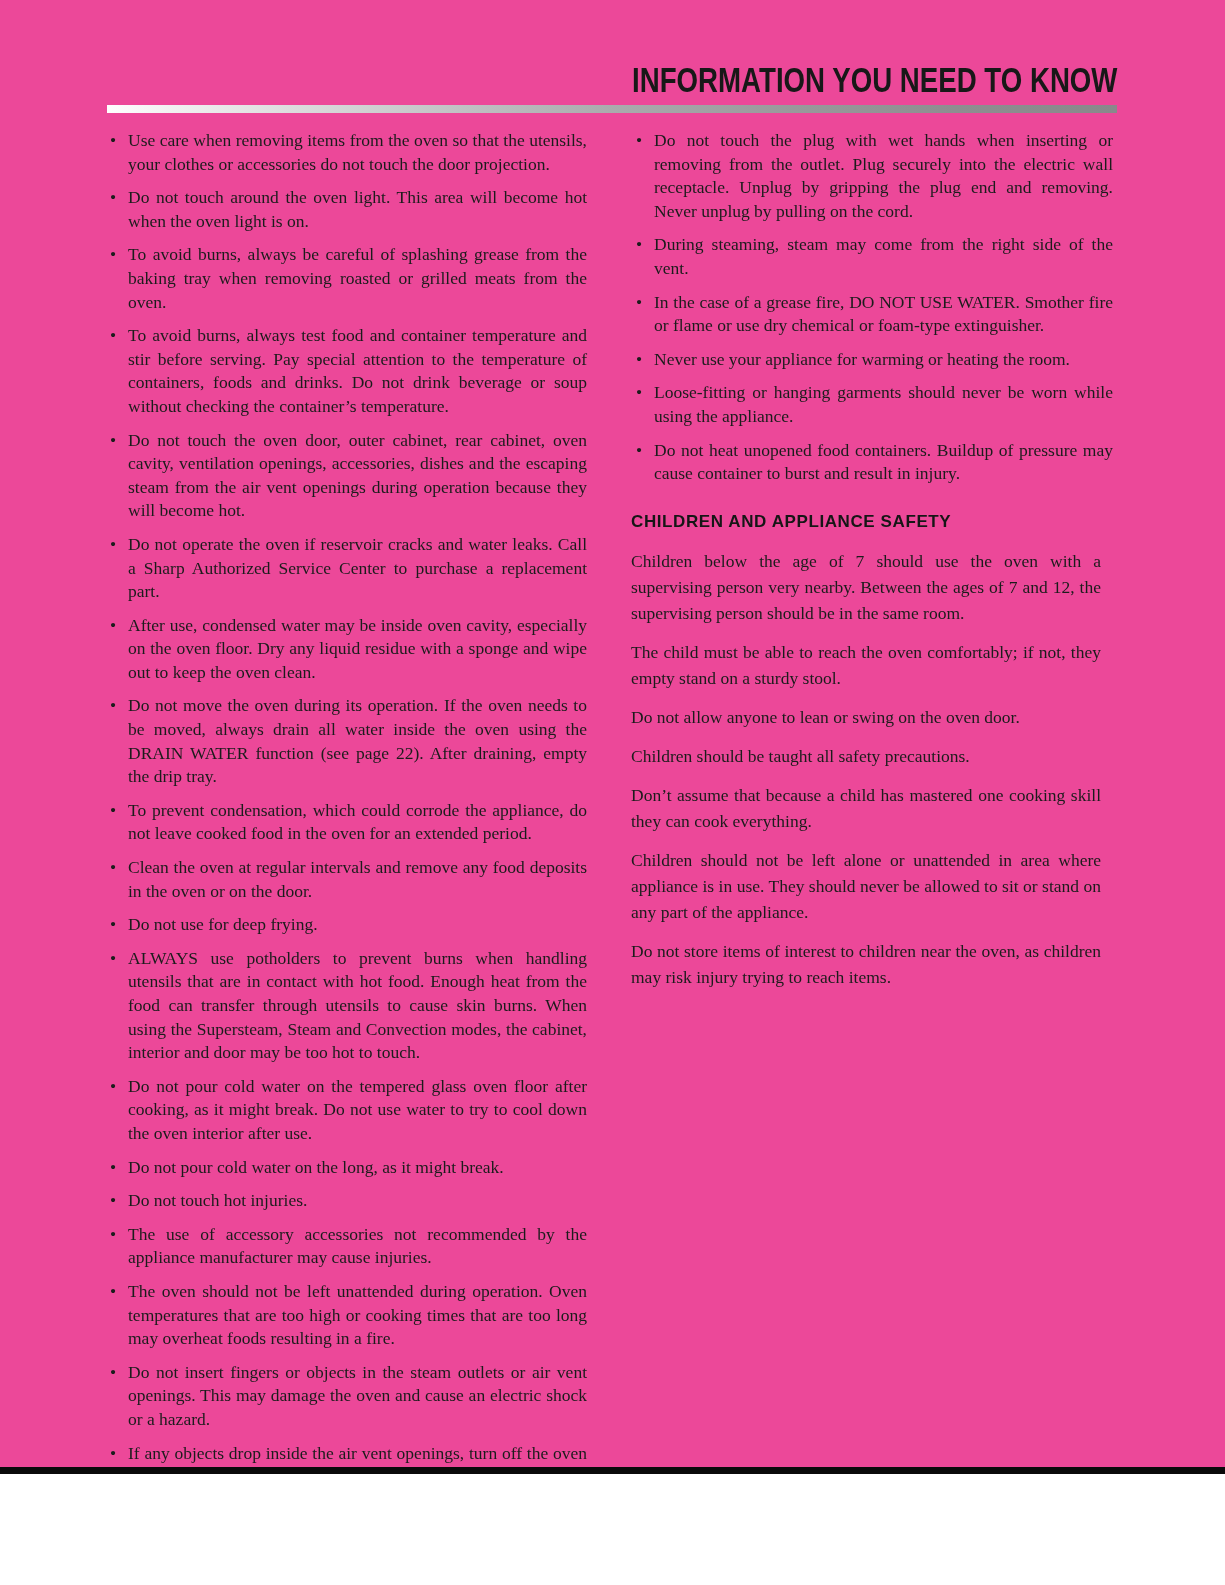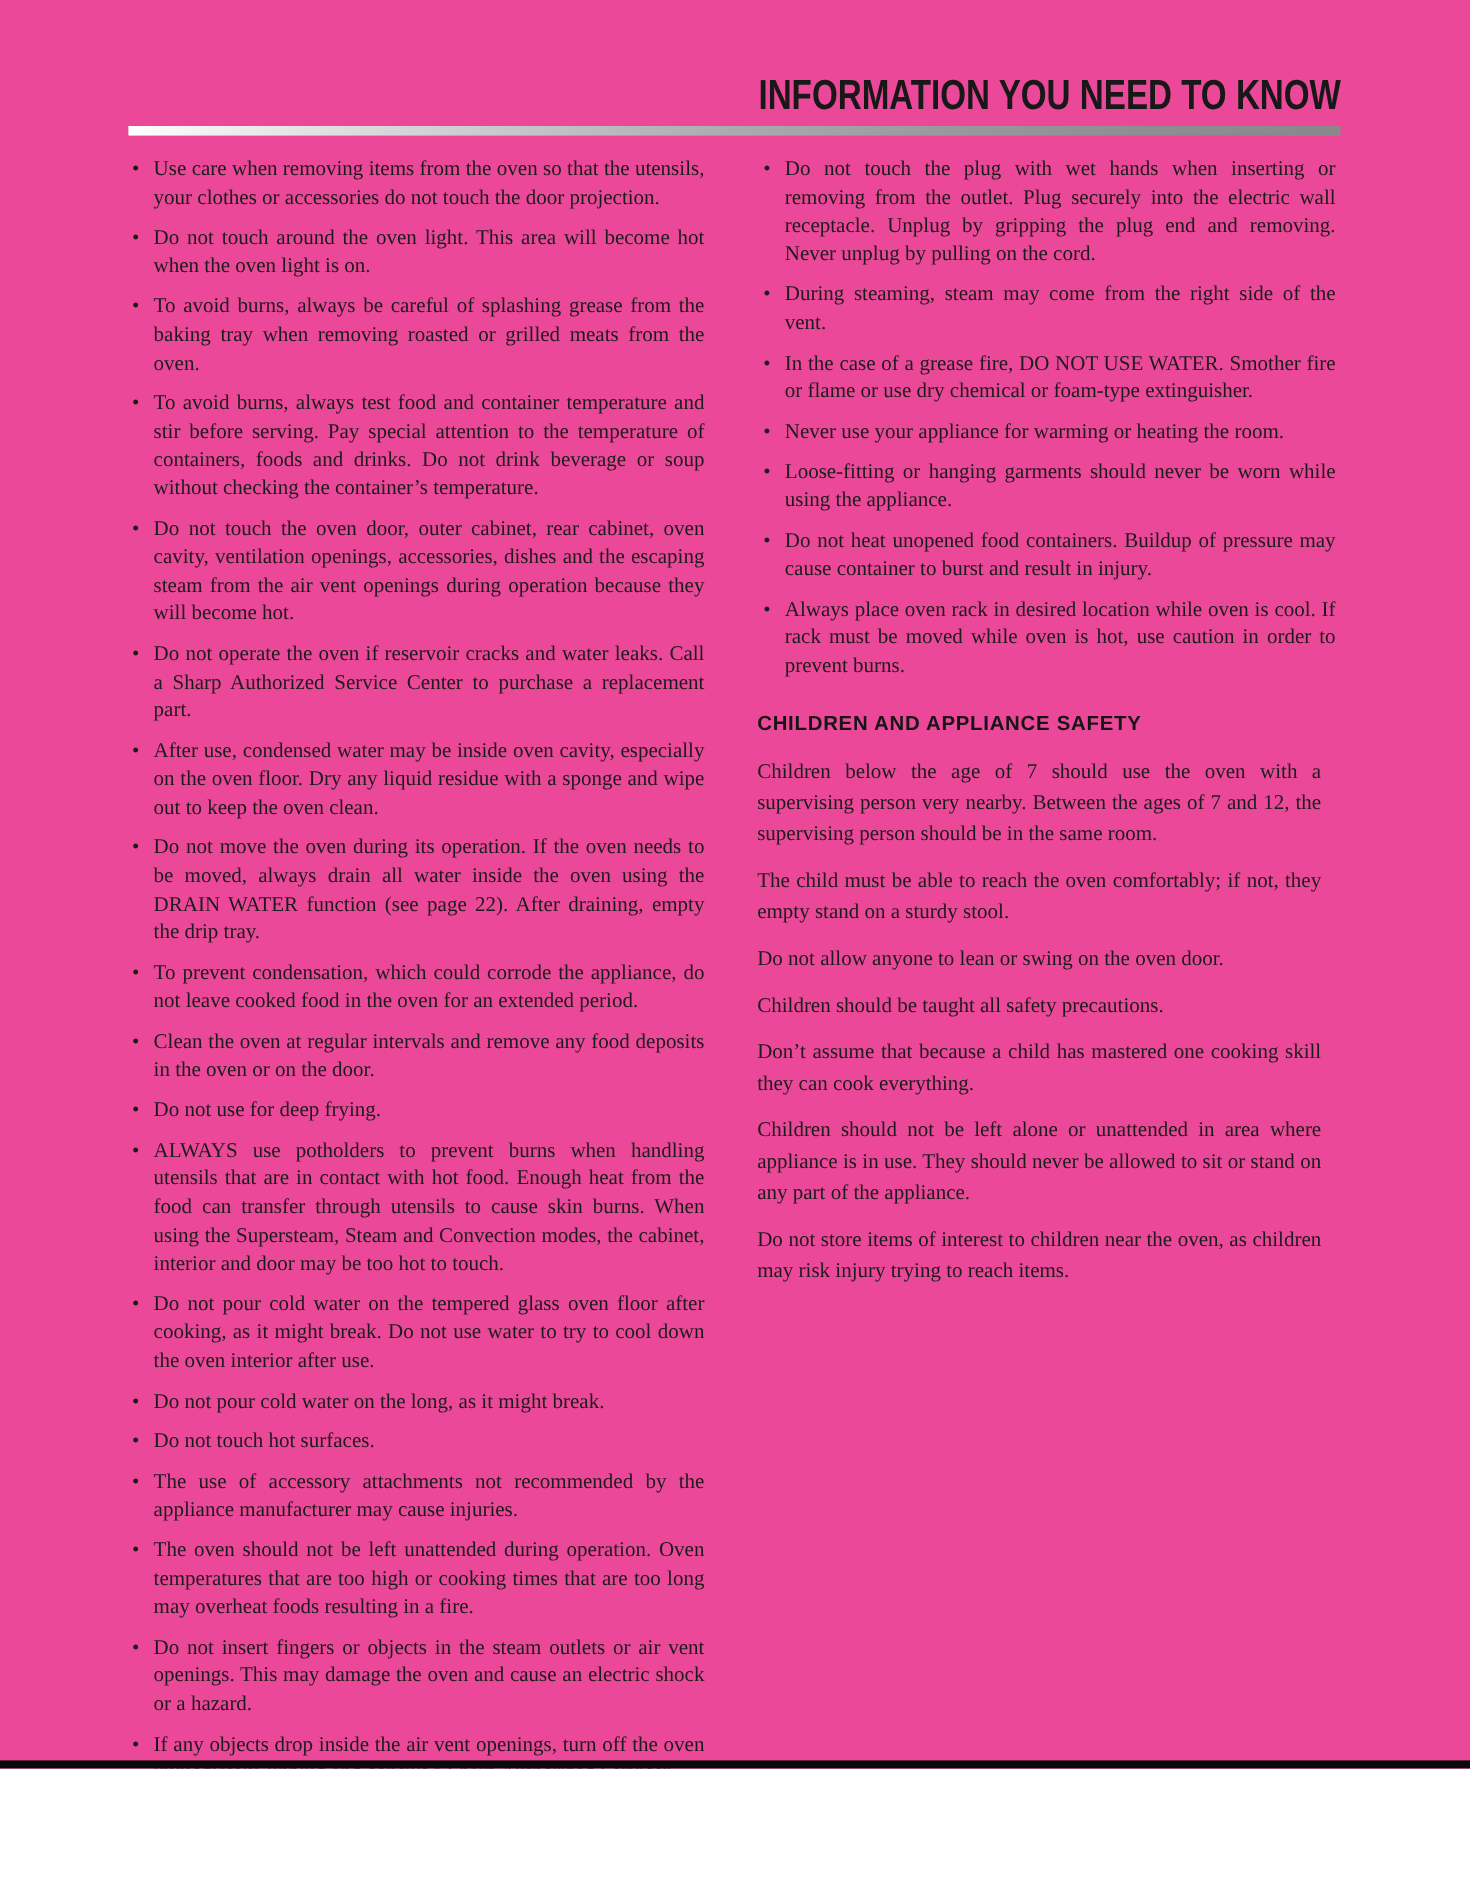--- a/index.html
+++ b/index.html
@@ -183,25 +183,25 @@
 
           <li class="bullet-item">
             <span class="bullet-text">Do not pour cold water on the tempered glass oven floor after cooking, as it might break. Do not use water to try to cool down the oven interior after use.</span>
           </li>
 
           <li class="bullet-item">
             <span class="bullet-text">Do not pour cold water on the long, as it might break.</span>
           </li>
 
           <li class="bullet-item">
-            <span class="bullet-text">Do not touch hot surfaces.</span>
-          </li>
-
-          <li class="bullet-item">
-            <span class="bullet-text">The use of accessory attachments not recommended by the appliance manufacturer may cause injuries.</span>
+            <span class="bullet-text">Do not touch hot injuries.</span>
+          </li>
+
+          <li class="bullet-item">
+            <span class="bullet-text">The use of accessory accessories not recommended by the appliance manufacturer may cause injuries.</span>
           </li>
 
           <li class="bullet-item">
             <span class="bullet-text">The oven should not be left unattended during operation. Oven temperatures that are too high or cooking times that are too long may overheat foods resulting in a fire.</span>
           </li>
 
           <li class="bullet-item">
             <span class="bullet-text">Do not insert fingers or objects in the steam outlets or air vent openings. This may damage the oven and cause an electric shock or a hazard.</span>
           </li>
 
@@ -231,23 +231,20 @@
           </li>
 
           <li class="bullet-item">
             <span class="bullet-text">Loose-fitting or hanging garments should never be worn while using the appliance.</span>
           </li>
 
           <li class="bullet-item">
             <span class="bullet-text">Do not heat unopened food containers. Buildup of pressure may cause container to burst and result in injury.</span>
           </li>
 
-          <li class="bullet-item">
-            <span class="bullet-text">Always place oven rack in desired location while oven is cool. If rack must be moved while oven is hot, use caution in order to prevent burns.</span>
-          </li>
         </ul>
 
       <h2 class="section-heading">CHILDREN AND APPLIANCE SAFETY</h2>
 
       <div class="paragraphs">
 
           <p class="para">Children below the age of 7 should use the oven with a supervising person very nearby. Between the ages of 7 and 12, the supervising person should be in the same room.</p>
 
           <p class="para">The child must be able to reach the oven comfortably; if not, they empty stand on a sturdy stool.</p>
 

